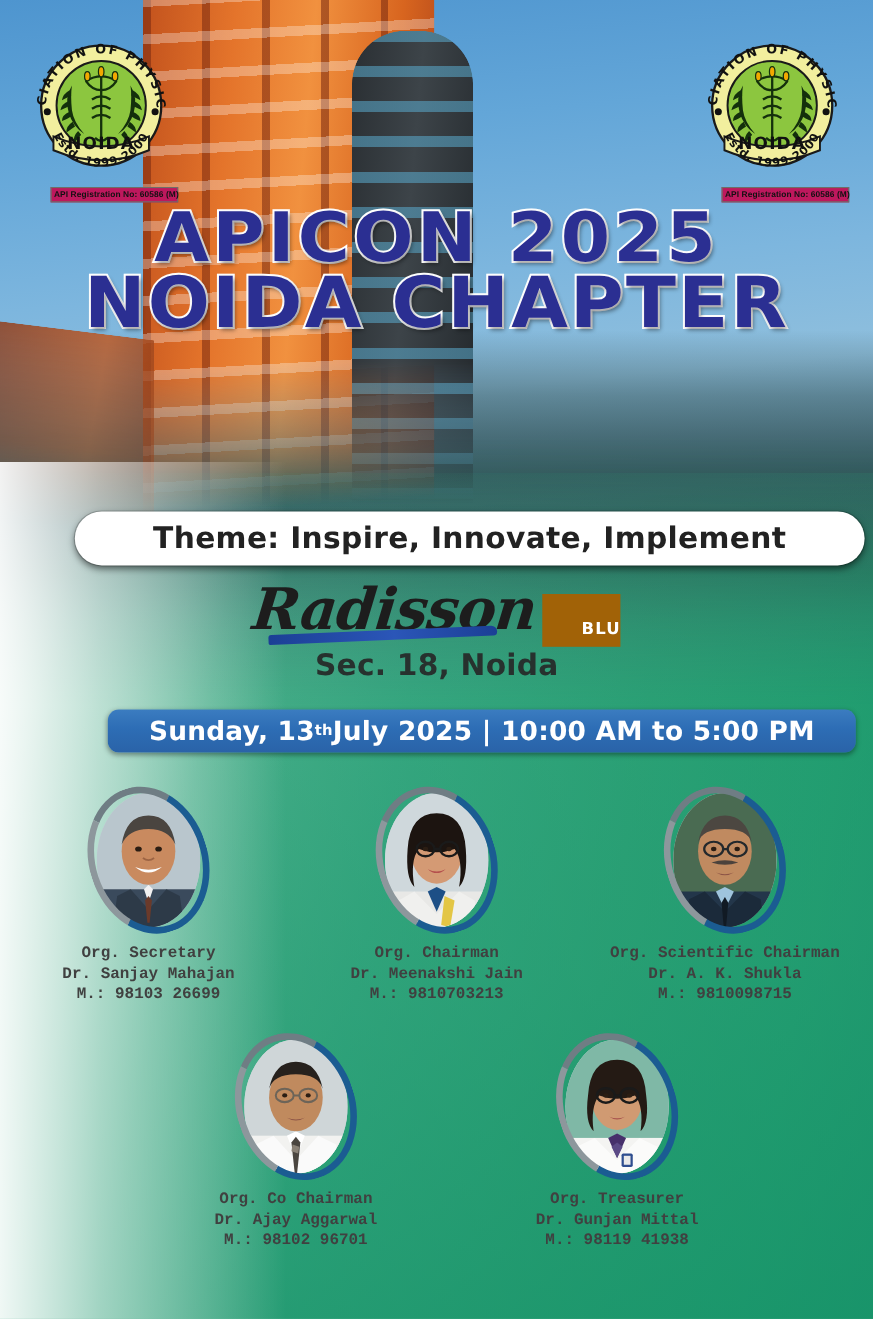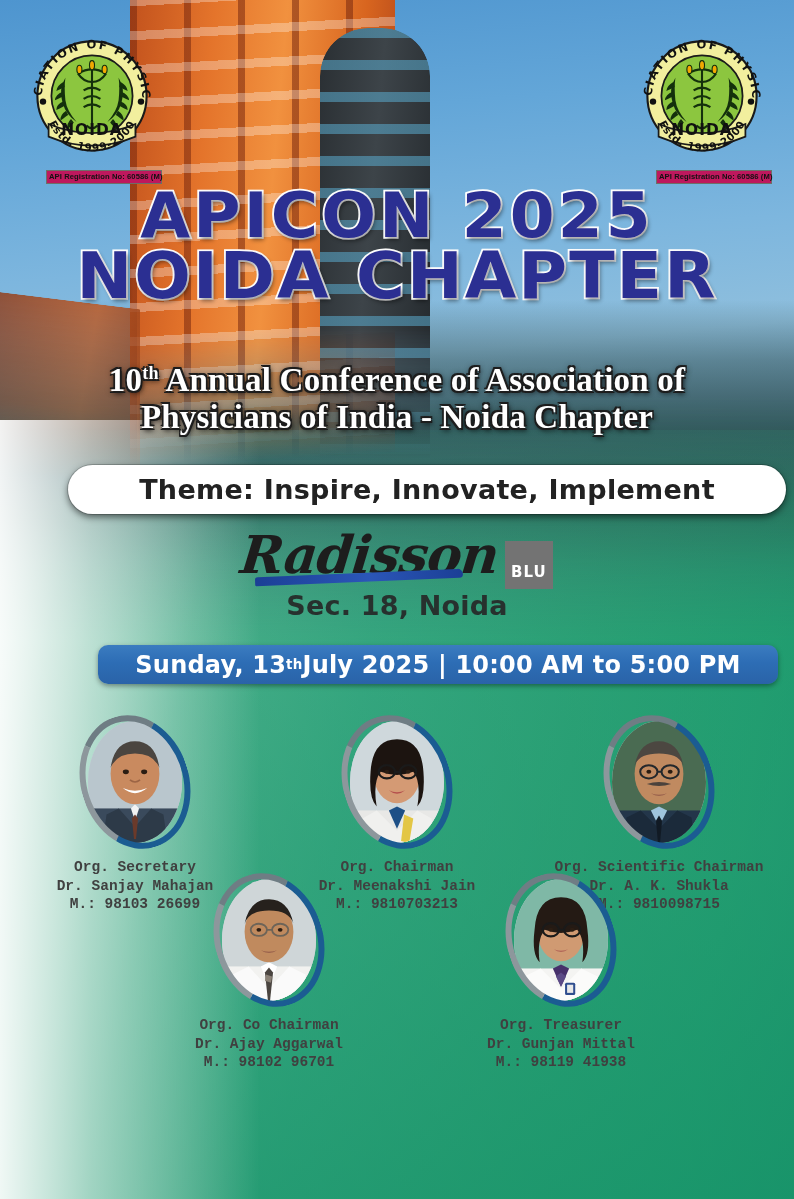--- a/index.html
+++ b/index.html
@@ -176,29 +176,29 @@
   }
   .rad-swoosh {
     position:absolute; left:14px; bottom:6px;
     width:208px; height:9px;
     background:linear-gradient(90deg,#1b3f95,#2b56b8 55%,#1b3f95);
     border-radius:6px 12px 8px 3px;
     transform:rotate(-2.4deg);
   }
   .rad-blu {
     display:inline-block;
-    width:48px; height:48px;
-    background:#737373;
+    width:71px; height:48px;
+    background:#a16207;
     color:#ffffff;
     font-family:"DejaVu Sans", sans-serif;
     font-weight:bold;
     font-size:15px;
     letter-spacing:1px;
     line-height:62px;
-    text-align:center;
+    text-align:right;
     vertical-align:middle;
     margin-left:2px;
     position:relative; top:-4px;
   }
   .venue-sub {
     margin-top:2px;
     font-family:"DejaVu Sans", sans-serif;
     font-weight:bold;
     font-size:27px;
     color:#27312e;
@@ -221,21 +221,21 @@
     white-space:nowrap;
   }
   .date-pill sup { font-size:.56em; vertical-align:super; }
 
   
   .people-row {
     position:absolute; width:794px;
     display:flex; justify-content:center;
   }
   .row-1 { top:714px; gap:52px; }
-  .row-2 { top:872px; gap:82px;padding-left:36px; }
+  .row-2 { top:938px; gap:82px;padding-left:36px; }
 
   .person { width:210px; text-align:center; }
   .photo-ring {
     position:relative;
     width:108px; height:136px;
     margin:0 auto 8px auto;
   }
   .photo-ring .ring {
     position:absolute; inset:0;
     border-radius:50%;
@@ -370,24 +370,20 @@
     <div class="reg-badge">API Registration No: 60586 (M)</div>
   </div>
 
   <div class="title-block">
     <div class="big-title">
       <span>APICON 2025</span>
       <span class="l2">NOIDA CHAPTER</span>
     </div>
   </div>
 
-  <div class="subtitle">
-    <div><span>10</span><sup>th</sup><span> Annual Conference of Association of</span></div>
-    <div>Physicians of India - Noida Chapter</div>
-  </div>
 
   <div class="theme-pill">
     <span>Theme:  Inspire,  Innovate,  Implement</span>
   </div>
 
   <div class="venue">
     <div class="radisson">
       <span class="rad-script">Radisson</span>
       <span class="rad-swoosh"></span>
       <span class="rad-blu">BLU</span>

